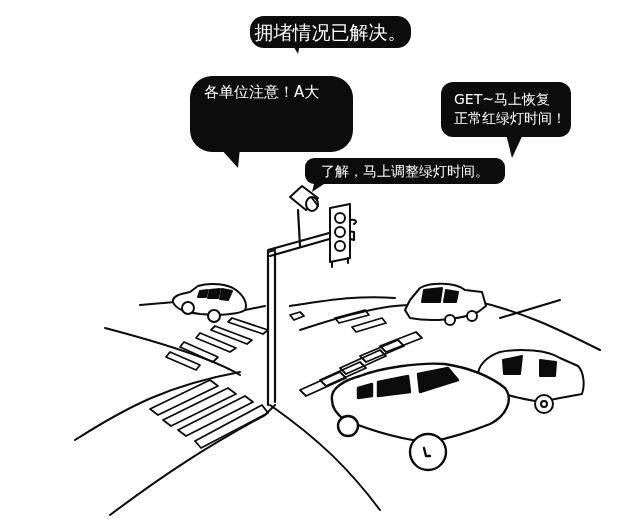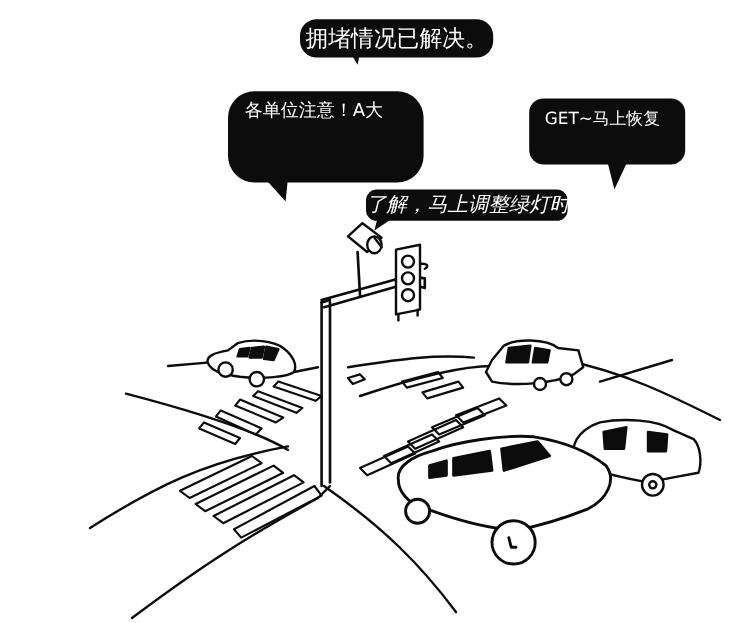--- a/index.html
+++ b/index.html
@@ -3,21 +3,21 @@
 <meta charset="utf-8">
 <style>
   html, body { margin: 0; padding: 0; background: #ffffff; }
   #scene { position: relative; width: 623px; height: 519px; overflow: hidden; background: #ffffff; font-family: "DejaVu Sans", sans-serif; }
   svg.art { position: absolute; left: 0; top: 0; }
   .bubble { position: absolute; background: #0c0c0c; color: #ffffff; border-radius: 14px; font-family: "DejaVu Sans", sans-serif; }
   .bubble .line { display: block; white-space: nowrap; }
   #b1 { left: 250px; top: 16px; width: 161px; height: 32px; border-radius: 14px; font-size: 19px; line-height: 32px; text-align: center; }
   #b2 { left: 190px; top: 76px; width: 163px; height: 76px; border-radius: 22px; font-size: 15px; line-height: 19px; padding-left: 14px; padding-top: 7px; box-sizing: border-box; }
   #b3 { left: 405px; top: 82px; width: 130px; height: 55px; border-radius: 12px; font-size: 14px; line-height: 19px; padding-left: 13px; padding-top: 8px; box-sizing: border-box; margin-left: 36px; }
-  #b4 { left: 305px; top: 158px; width: 168px; height: 26px; border-radius: 9px; font-size: 17px; line-height: 26px; text-align: center; font-style: italic; }
+  #b4 { left: 305px; top: 158px; width: 200px; height: 26px; border-radius: 9px; font-size: 14px; line-height: 26px; text-align: center; }
 </style>
 </head>
 <body>
 
 <div id="scene">
 
   <svg class="art" width="623" height="519" viewBox="0 0 623 519" fill="none" stroke="#0c0c0c" stroke-linecap="round" stroke-linejoin="round">
 
     <g stroke-width="2">
       <path d="M105 328 C 170 345, 215 360, 240 375"></path>
@@ -128,19 +128,20 @@
   <div class="bubble" id="b1">
     <span class="line">拥堵情况已解决。</span>
   </div>
 
   <div class="bubble" id="b2">
     <span class="line">各单位注意！A大</span>
   </div>
 
   <div class="bubble" id="b3">
     <span class="line">GET~马上恢复</span>
+    <span class="line">正常红绿灯时间！</span>
   </div>
 
   <div class="bubble" id="b4">
     <span class="line">了解，马上调整绿灯时间。</span>
   </div>
 
 </div>
 
 </body></html>

